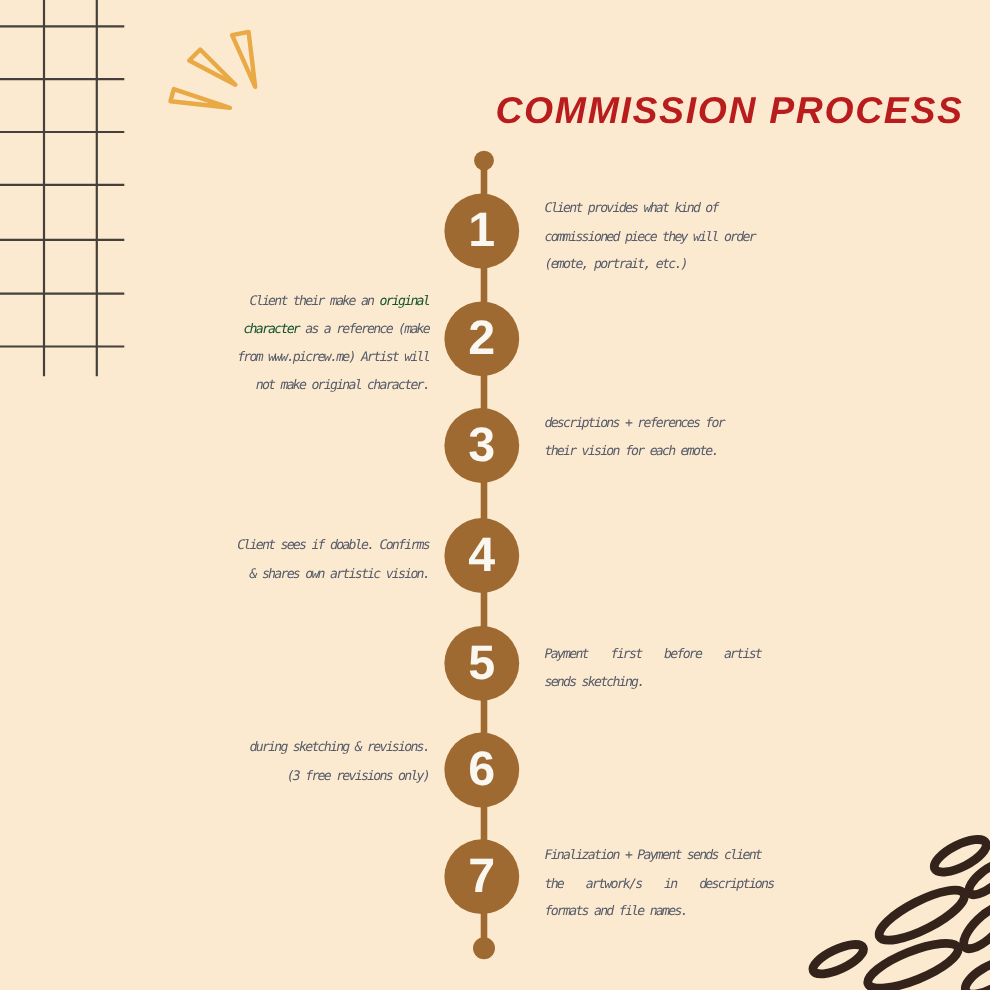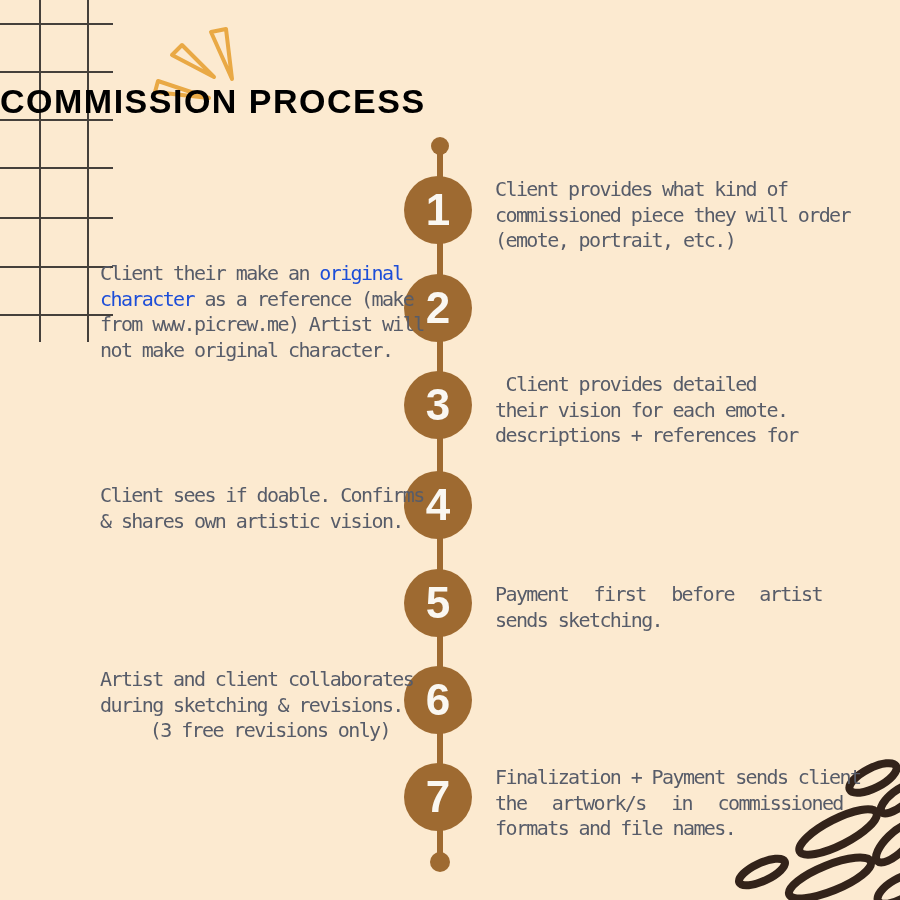--- a/index.html
+++ b/index.html
@@ -12,26 +12,27 @@
     font-family:"DejaVu Sans Mono", monospace;
   }
   
   .deco{position:absolute;left:0;top:0;width:900px;height:900px;}
 
   
   .title{
     position:absolute;
     left:0;right:24px;top:82px;
     margin:0;
-    text-align:left;
+    text-align:right;
     font-family:"Liberation Sans", sans-serif;
     font-weight:800;
     font-size:34px;
     letter-spacing:1.5px;
-    color:#000000;
+    color:#b91c1c;
+    font-style:italic;
   }
 
   
   .tl-line{
     position:absolute;
     left:437px;top:146px;
     width:6px;height:716px;
     background:#9e6a31;
   }
   .tl-dot{
@@ -55,29 +56,30 @@
     font-weight:800;
     font-size:44px;
     color:#faf7f1;
     line-height:1;
   }
 
   
   .block{
     position:absolute;
     color:#575c69;
-    font-size:20px;
+    font-size:12px;
     letter-spacing:-1.6px;
     line-height:25.5px;
+    font-style:italic;
   }
   .block .line{white-space:pre;}
   .block.right{text-align:left;}
   .block.left{text-align:right;}
-  .hl{color:#1d4ed8;}
-  .jw{word-spacing:15px;text-align:right;}
+  .hl{color:#14532d;}
+  .jw{word-spacing:15px;}
 </style>
 </head>
 <body>
 
 <div class="canvas">
 
   <svg class="deco" viewBox="0 0 900 900">
 
     <g stroke="#45403b" stroke-width="2">
       <line x1="40" y1="0" x2="40" y2="342"></line>
@@ -143,40 +145,38 @@
   </div>
 
   <div class="block left" style="left:100px;top:261px;width:290px">
     <div class="line"><span>Client their make an </span><span class="hl">original</span></div>
     <div class="line"><span class="hl">character</span><span> as a reference (make</span></div>
     <div class="line">from www.picrew.me) Artist will</div>
     <div class="line">not make original character.</div>
   </div>
 
   <div class="block right" style="left:495px;top:372px;width:320px">
-    <div class="line"> Client provides detailed</div>
+    <div class="line">descriptions + references for</div>
     <div class="line">their vision for each emote.</div>
-    <div class="line">descriptions + references for</div>
   </div>
 
   <div class="block left" style="left:100px;top:483px;width:290px">
     <div class="line">Client sees if doable. Confirms</div>
     <div class="line">&amp; shares own artistic vision.</div>
   </div>
 
   <div class="block right" style="left:495px;top:582px;width:320px">
     <div class="line jw">Payment first before artist</div>
     <div class="line">sends sketching.</div>
   </div>
 
   <div class="block left" style="left:100px;top:667px;width:290px">
-    <div class="line">Artist and client collaborates</div>
     <div class="line">during sketching &amp; revisions.</div>
     <div class="line">(3 free revisions only)</div>
   </div>
 
   <div class="block right" style="left:495px;top:765px;width:320px">
     <div class="line">Finalization + Payment sends client</div>
-    <div class="line jw">the artwork/s in commissioned</div>
+    <div class="line jw">the artwork/s in descriptions</div>
     <div class="line">formats and file names.</div>
   </div>
 
 </div>
 
 </body></html>

